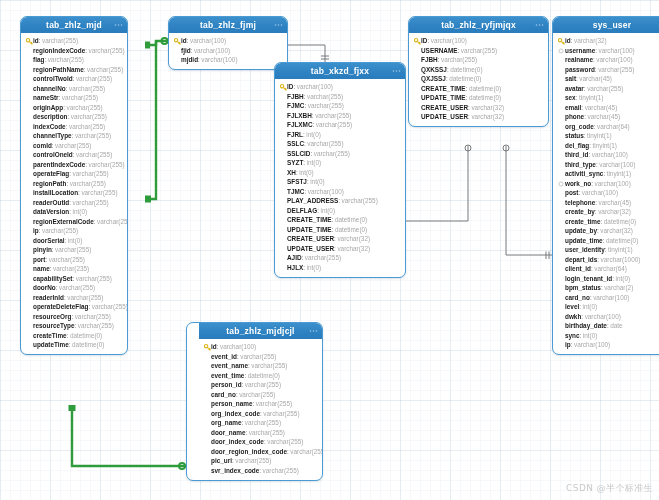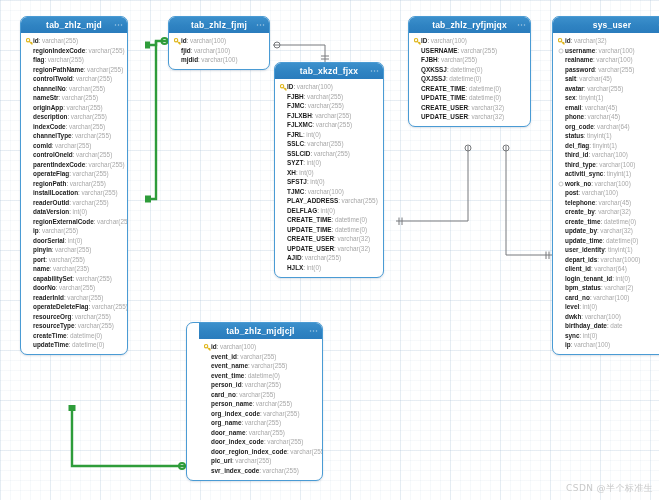--- a/index.html
+++ b/index.html
@@ -316,21 +316,21 @@
           <span class="f-type">datetime(0)</span>
         </div>
         <div class="field-row">
           <span class="f-mark"></span>
           <span class="f-name">updateTime</span>
           <span class="f-colon">:</span>
           <span class="f-type">datetime(0)</span>
         </div>
       </div>
     </div>
-    <div class="table-box" style="left: 168px; top: 16px; width: 102px;">
+    <div class="table-box" style="left: 168px; top: 16px; width: 120px;">
       <div class="tbl-header"><span>tab_zhlz_fjmj</span><svg class="hdr-dots" viewBox="0 0 12 6">
           <circle cx="2" cy="3" r="1" fill="#ffffff"></circle>
           <circle cx="6" cy="3" r="1" fill="#ffffff"></circle>
           <circle cx="10" cy="3" r="1" fill="#ffffff"></circle>
         </svg></div>
       <div class="tbl-body">
         <div class="field-row">
           <span class="f-mark">
             <svg class="key-ico" width="7" height="7" viewBox="0 0 10 10">
               <circle cx="3" cy="3.2" r="2.4" fill="none" stroke="#e0b71f" stroke-width="1.6"></circle>
@@ -348,21 +348,21 @@
           <span class="f-type">varchar(100)</span>
         </div>
         <div class="field-row">
           <span class="f-mark"></span>
           <span class="f-name">mjdid</span>
           <span class="f-colon">:</span>
           <span class="f-type">varchar(100)</span>
         </div>
       </div>
     </div>
-    <div class="table-box" style="left: 274px; top: 62px; width: 110px;">
+    <div class="table-box" style="left: 274px; top: 62px; width: 132px;">
       <div class="tbl-header"><span>tab_xkzd_fjxx</span><svg class="hdr-dots" viewBox="0 0 12 6">
           <circle cx="2" cy="3" r="1" fill="#ffffff"></circle>
           <circle cx="6" cy="3" r="1" fill="#ffffff"></circle>
           <circle cx="10" cy="3" r="1" fill="#ffffff"></circle>
         </svg></div>
       <div class="tbl-body">
         <div class="field-row">
           <span class="f-mark">
             <svg class="key-ico" width="7" height="7" viewBox="0 0 10 10">
               <circle cx="3" cy="3.2" r="2.4" fill="none" stroke="#e0b71f" stroke-width="1.6"></circle>
@@ -482,21 +482,21 @@
           <span class="f-type">varchar(255)</span>
         </div>
         <div class="field-row">
           <span class="f-mark"></span>
           <span class="f-name">HJLX</span>
           <span class="f-colon">:</span>
           <span class="f-type">int(0)</span>
         </div>
       </div>
     </div>
-    <div class="table-box" style="left: 408px; top: 16px; width: 123px;">
+    <div class="table-box" style="left: 408px; top: 16px; width: 141px;">
       <div class="tbl-header"><span>tab_zhlz_ryfjmjqx</span><svg class="hdr-dots" viewBox="0 0 12 6">
           <circle cx="2" cy="3" r="1" fill="#ffffff"></circle>
           <circle cx="6" cy="3" r="1" fill="#ffffff"></circle>
           <circle cx="10" cy="3" r="1" fill="#ffffff"></circle>
         </svg></div>
       <div class="tbl-body">
         <div class="field-row">
           <span class="f-mark">
             <svg class="key-ico" width="7" height="7" viewBox="0 0 10 10">
               <circle cx="3" cy="3.2" r="2.4" fill="none" stroke="#e0b71f" stroke-width="1.6"></circle>

